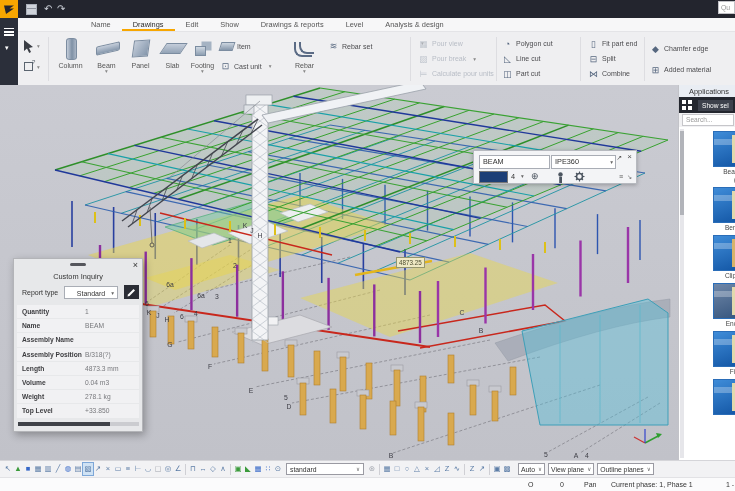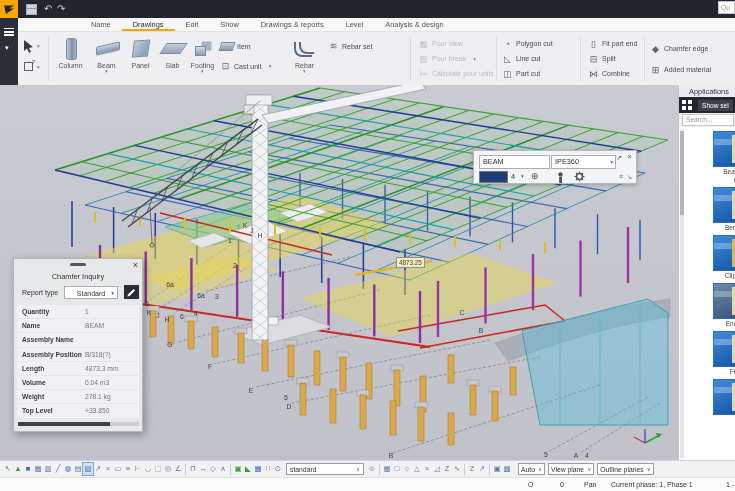--- a/index.html
+++ b/index.html
@@ -571,21 +571,21 @@
     </svg>
   <span class="ctxcorner" style="right:14px;top:3px;font-size:7px">↗</span>
   <span class="ctxcorner" style="right:4px;top:2px">×</span>
   <span class="ctxcorner" style="right:13px;bottom:2px;font-size:7px">≡</span>
   <span class="ctxcorner" style="right:4px;bottom:2px;font-size:6px">↘</span>
 </div>
 
 <div id="inquiry">
   <div id="iqhandle"></div>
   <div id="iqclose">×</div>
-  <div id="iqtitle">Chamfer Inquiry</div>
+  <div id="iqtitle">Custom Inquiry</div>
   <div id="iqrtlabel">Report type</div>
   <div id="iqrtsel"><span>Standard</span><b>▾</b></div>
   <div id="iqedit">
     <svg width="9" height="9">
       <polygon points="0.5,8.5 1,6.5 6.5,1 8,2.5 2.5,8" fill="#fff"></polygon>
       </svg>
   </div>
   <div id="iqtable">
       <div class="irow">
         <span class="il">Quantity</span>

